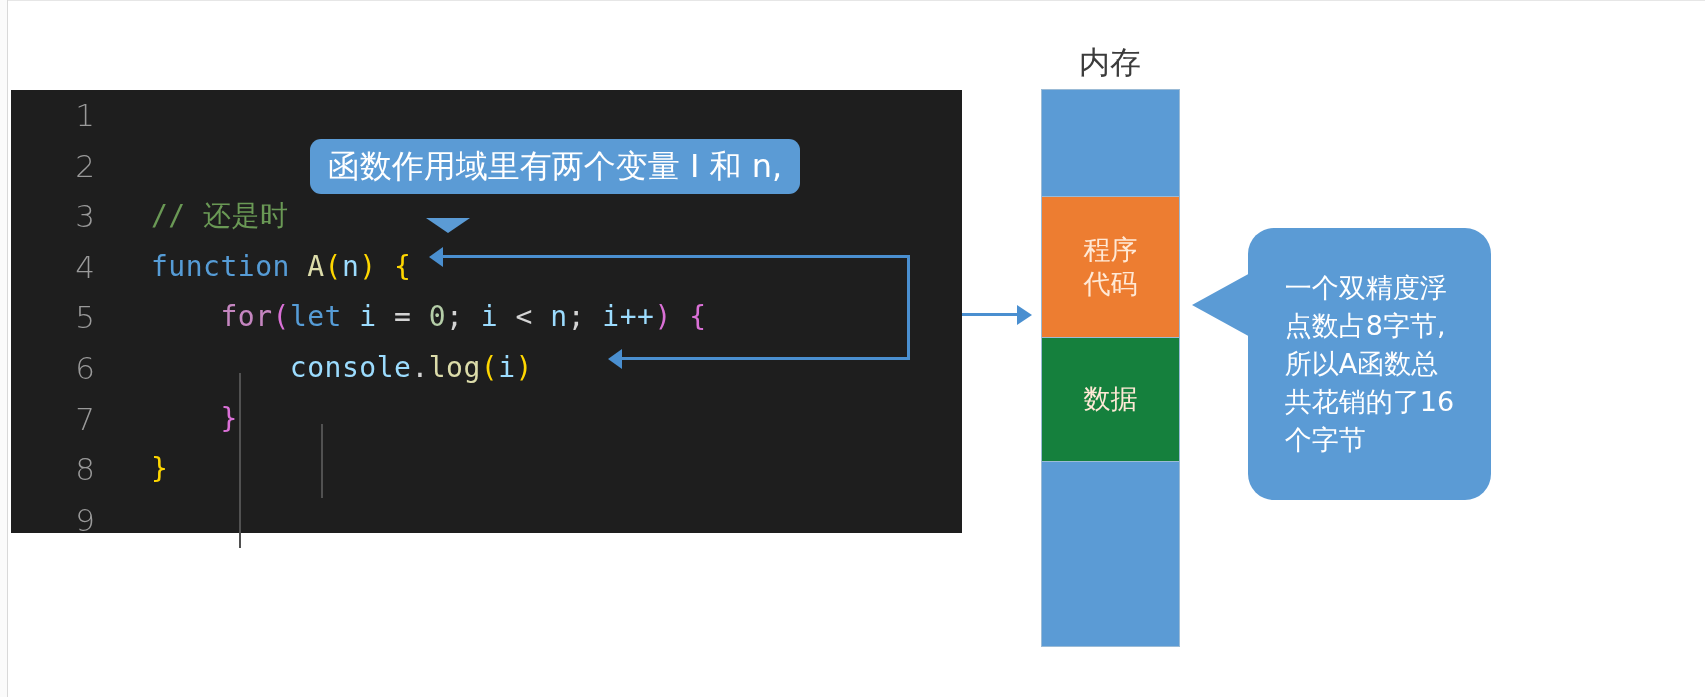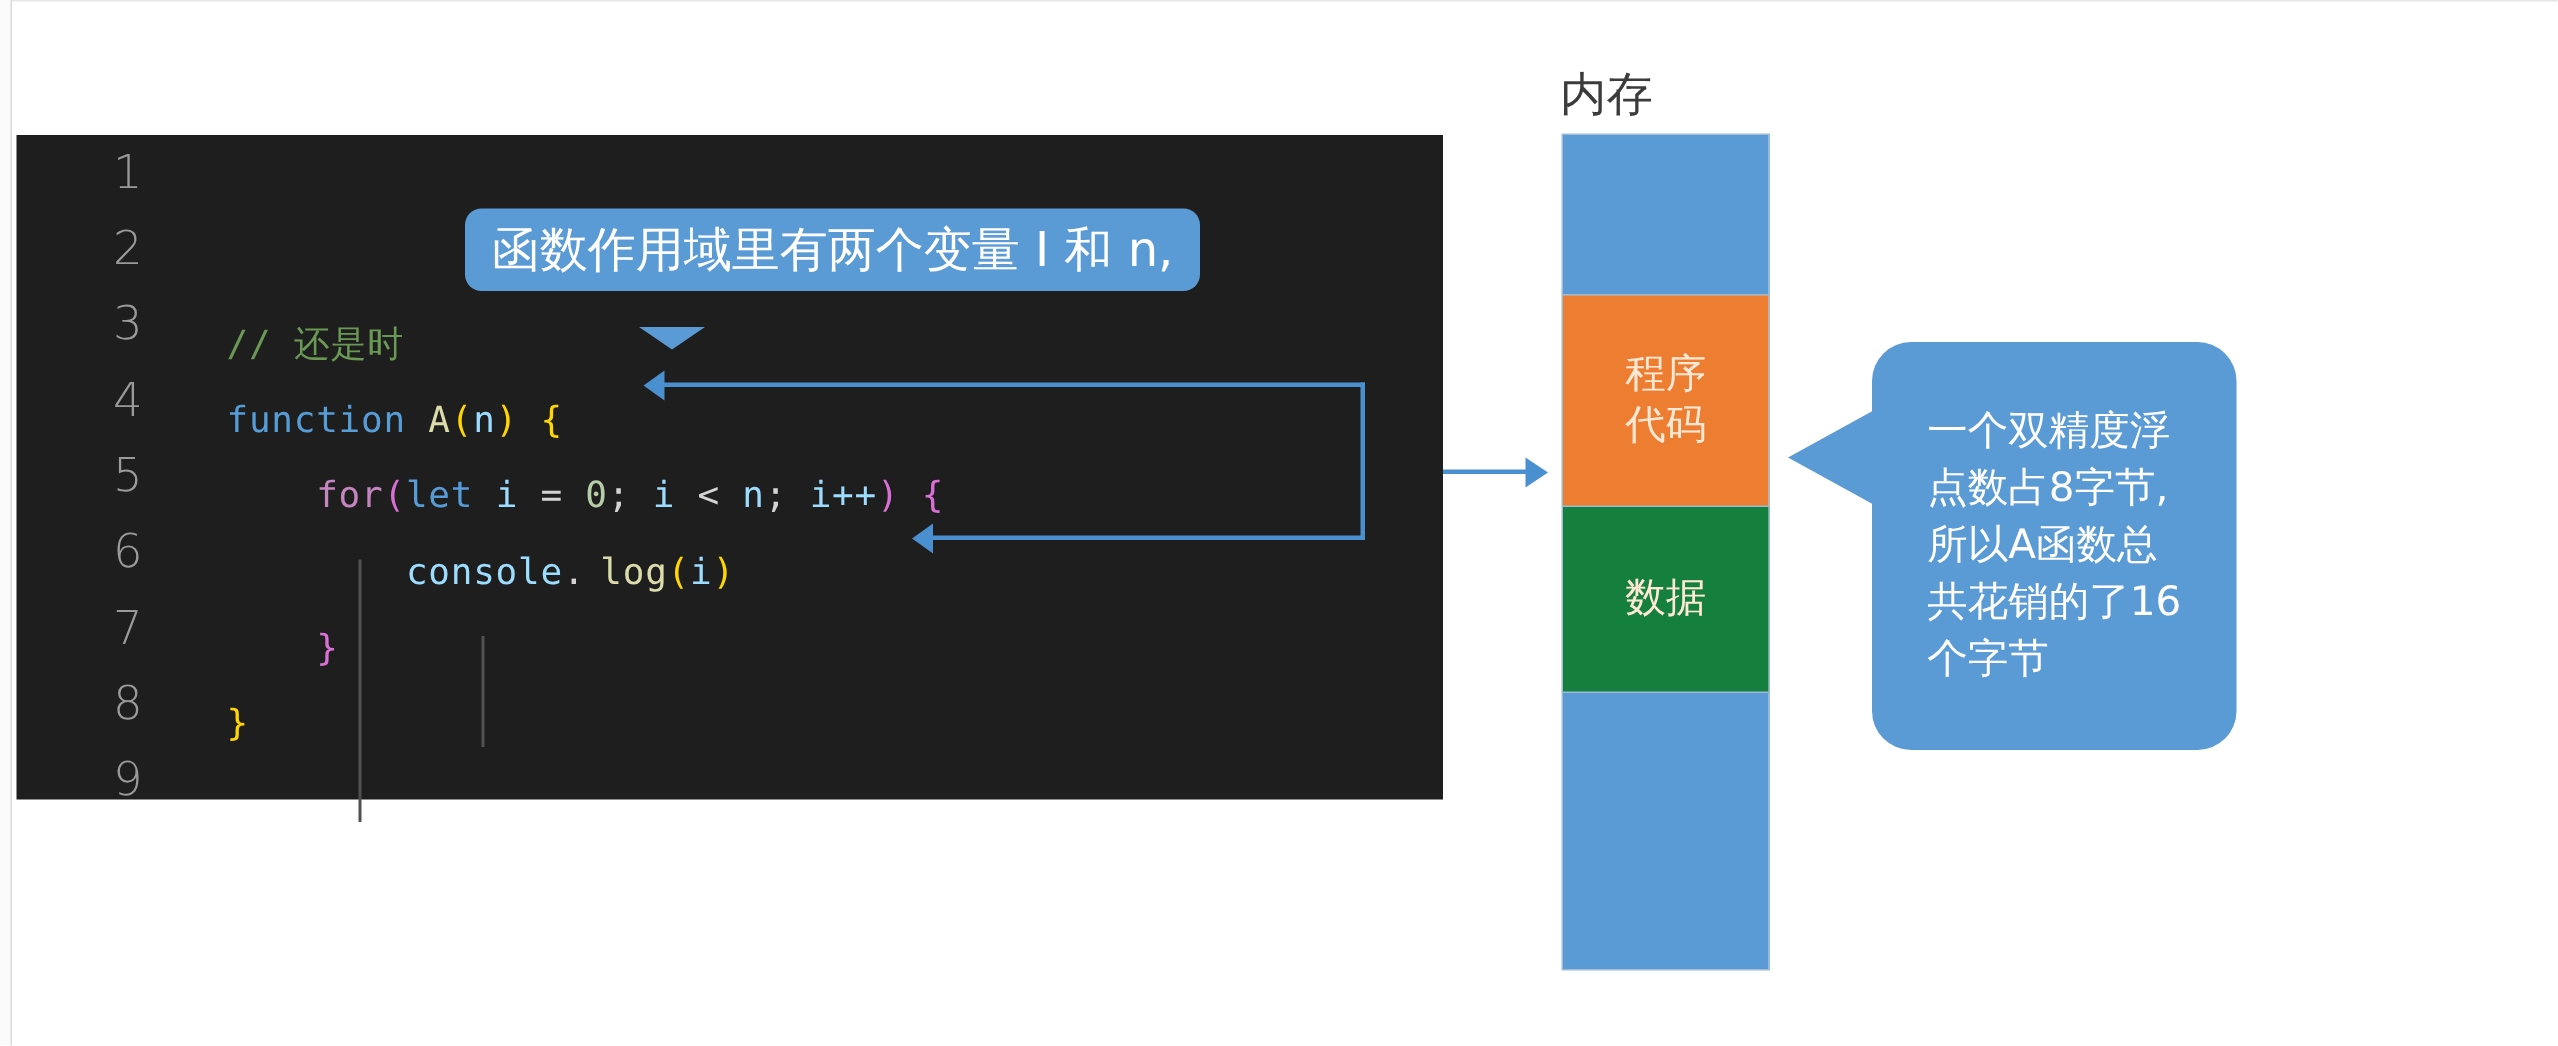--- a/index.html
+++ b/index.html
@@ -22,42 +22,42 @@
     background:#1e1e1e;
   }
   .code-rows{position:absolute;left:0;top:0;width:951px;height:443px;}
   .row{position:relative;height:50.6px;line-height:50.6px;white-space:pre;}
   .ln{
     position:absolute;left:0;top:0;width:84px;text-align:right;
     color:#9a9a9a;font-family:"DejaVu Sans","Liberation Sans",sans-serif;
     font-size:31px;font-weight:300;letter-spacing:0;
   }
   .code{
-    position:absolute;left:140px;top:13px;
+    position:absolute;left:140px;top:0;
     font-family:"DejaVu Sans Mono","Liberation Mono",monospace;
-    font-size:24px;letter-spacing:0.5px;
+    font-size:28px;letter-spacing:0.5px;
   }
   
   .guide{position:absolute;width:2px;background:#515151;}
   .g1{left:228px;top:283px;height:175px;}
   .g2{left:310px;top:334px;height:74px;}
 
   
   .t-comment{color:#6a9955;}
   .t-kw{color:#569cd6;}
   .t-fn{color:#dcdcaa;}
   .t-punc{color:#d4d4d4;}
   .t-paren1{color:#ffd700;}
   .t-paren2{color:#da70d6;}
   .t-ctrl{color:#c586c0;}
   .t-var{color:#9cdcfe;}
   .t-num{color:#b5cea8;}
   .t-op{color:#d4d4d4;}
   .t-obj{color:#9cdcfe;}
-  .t-prop{color:#dcdcaa;margin-left:10px;}
+  .t-prop{color:#dcdcaa;}
 
   
   .tooltip{
     position:absolute;left:310px;top:139px;width:490px;
     background:#5b9bd5;border-radius:11px;
     color:#ffffff;text-align:center;
     font-size:32px;line-height:36px;
     padding:9px 10px 10px 10px;
     box-sizing:border-box;
     font-family:"DejaVu Sans","Liberation Sans",sans-serif;
@@ -85,21 +85,21 @@
   }
   .conn-to-mem{position:absolute;left:962px;top:313px;width:57px;height:3px;background:#4a8fd0;}
   .arrow-right-mem{
     position:absolute;left:1017px;top:305px;width:0;height:0;
     border-top:10px solid transparent;border-bottom:10px solid transparent;
     border-left:15px solid #4a8fd0;
   }
 
   
   .mem-title{
-    position:absolute;left:1040px;top:42px;width:140px;text-align:left;
+    position:absolute;left:1040px;top:42px;width:140px;text-align:center;
     color:#3b3b3b;font-size:31px;
     font-family:"DejaVu Serif","Liberation Serif",serif;
   }
   .mem-col{
     position:absolute;left:1041px;top:89px;width:139px;height:558px;
     border:1px solid #9bbbd6;box-sizing:border-box;
   }
   .mem-seg{
     width:100%;box-sizing:border-box;
     display:flex;align-items:center;justify-content:center;

